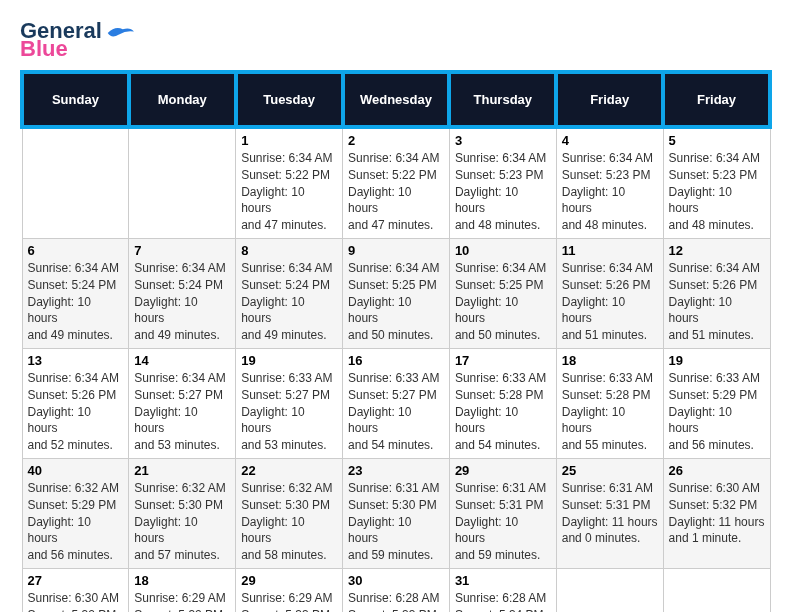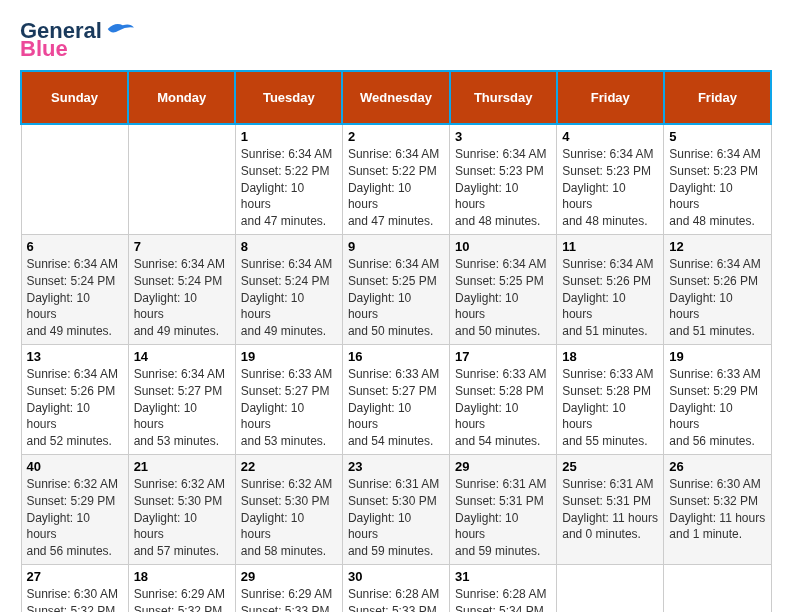--- a/index.html
+++ b/index.html
@@ -46,27 +46,27 @@
       font-size: 16px;
       color: #333;
       margin-top: 4px;
     }
     table {
       width: 100%;
       border-collapse: collapse;
       font-size: 11px;
     }
     thead tr th {
-      background-color: #c2410c;
+      background-color: #0f172a;
       color: #fff;
       text-align: center;
       padding: 18px 4px;
       font-size: 13px;
       font-weight: bold;
-      border: 2px solid #0ea5e9;
+      border: 4px solid #0ea5e9;
     }
     tbody tr td {
       vertical-align: top;
       border: 1px solid #ccc;
       padding: 4px 5px;
       width: calc(100% / 7);
       min-height: 80px;
       height: 85px;
       background: #fff;
     }
@@ -86,21 +86,21 @@
     }
     .empty-cell {
       background: #fff !important;
     }
   </style>
 </head>
 <body>
 
 <div class="header-area">
   <div class="logo">
-    <div style="display:flex; align-items:center;">
+    <div style="display:flex; align-items:flex-end;">
       <span class="logo-text">
         <span style="color:#1a3a5c;">General</span>
       </span>
       <svg class="logo-bird" viewBox="0 0 40 20" style="margin-left:2px; margin-top:-5px;">
         <path d="M5,10 Q15,0 25,5 Q35,2 40,8 Q30,6 20,12 Q10,18 5,10Z" fill="#2a7de1"></path>
       </svg>
     </div>
     <span class="logo-text" style="color:#ec4899; font-size:22px; font-weight:bold; margin-top:-4px;">Blue</span>
   </div>
 </div>

